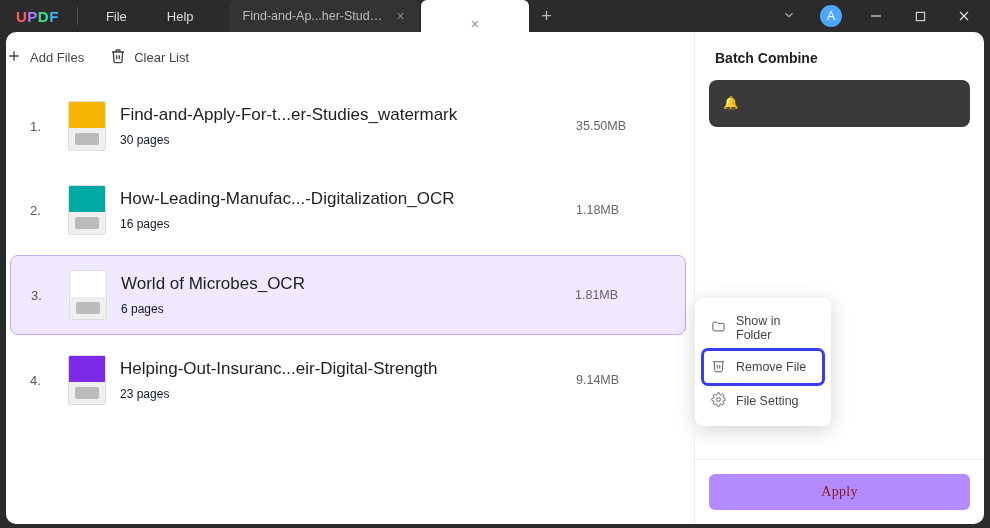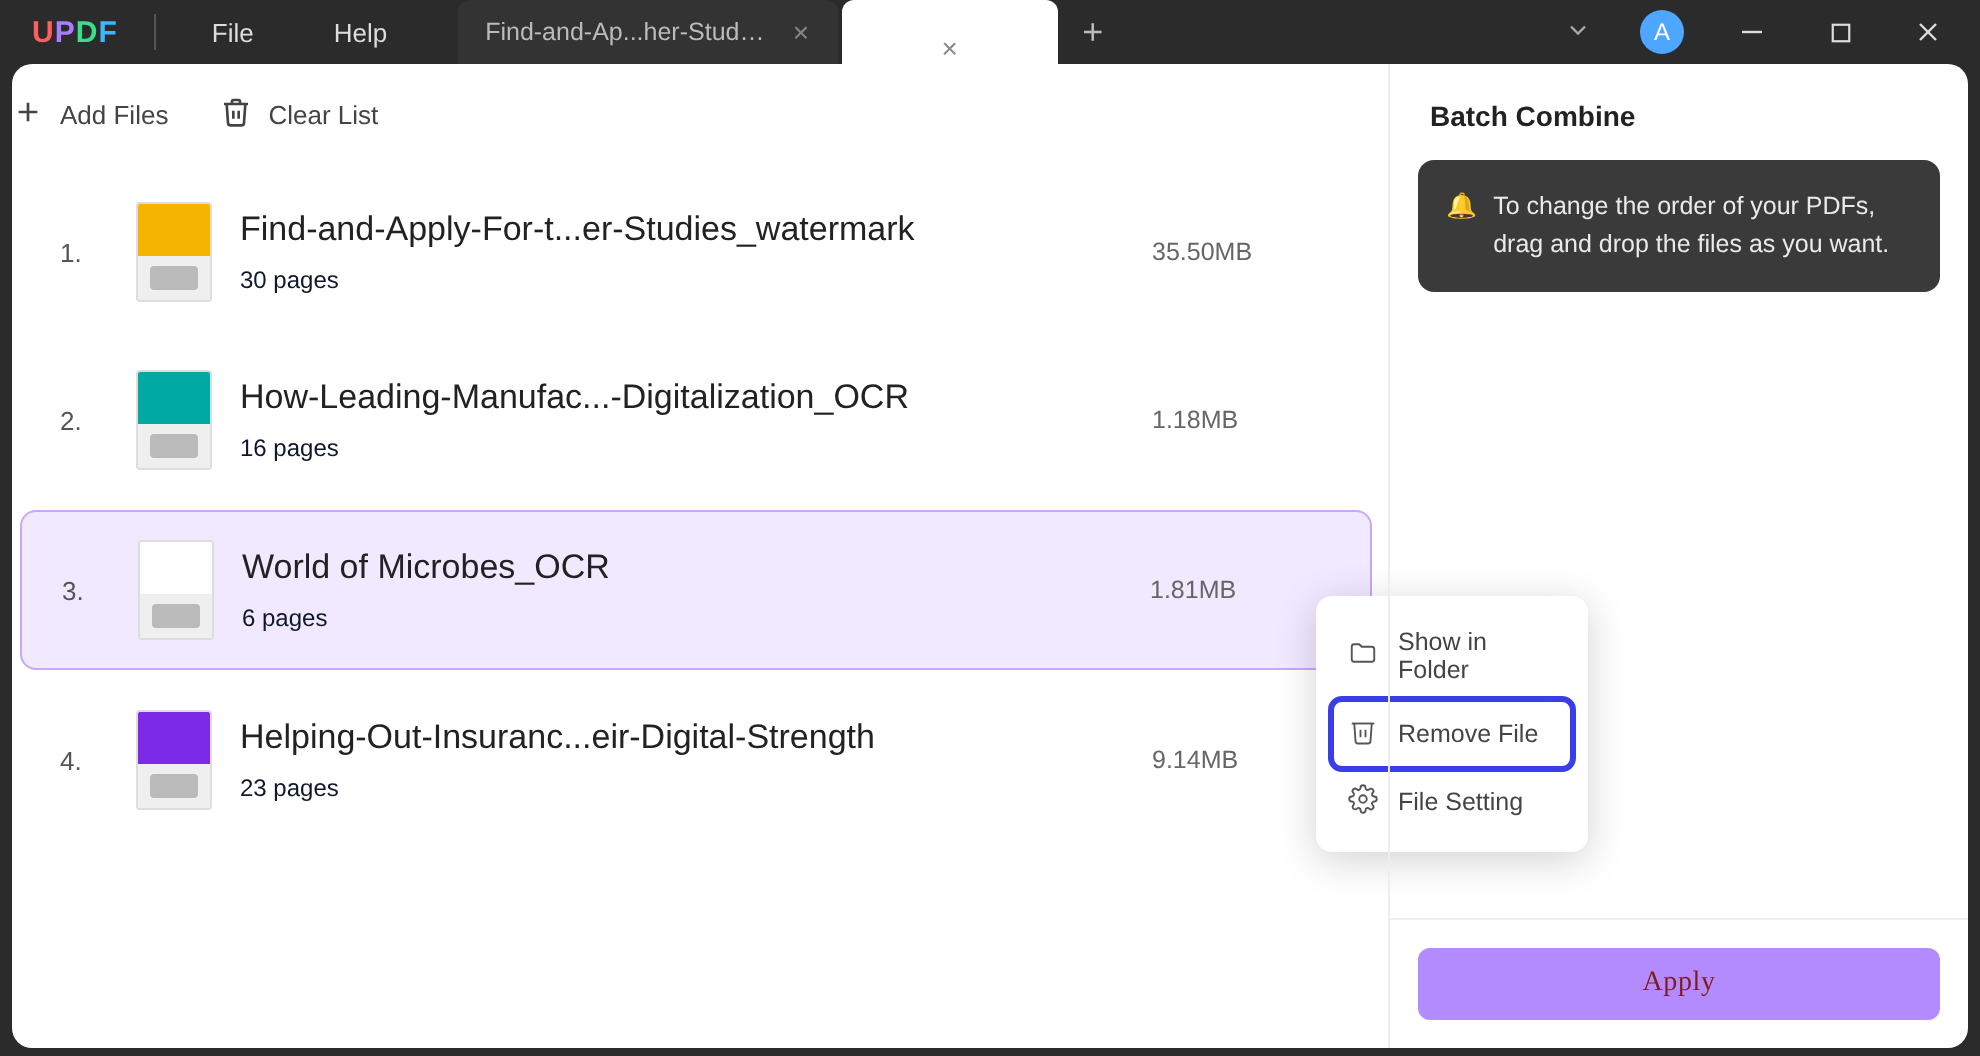--- a/index.html
+++ b/index.html
@@ -44,21 +44,21 @@
 .meta { flex: 1; min-width: 0; }
 .fname { color: #222; font-size: 17px; font-weight: 500; white-space: nowrap; overflow: hidden; text-overflow: ellipsis; margin-bottom: 8px; }
 .fpages { color: #0f172a; font-size: 12px; }
 .fsize { width: 100px; color: #666; font-size: 12.5px; }
 
 .side h3 { font-size: 14px; font-weight: 600; padding: 18px 20px 14px; color: #222; }
 .tipbox { background: #3a3a3a; color: #eaeaea; border-radius: 8px; margin: 0 14px; padding: 14px 14px; font-size: 12.5px; line-height: 1.5; display: flex; gap: 8px; }
 .applybar { margin-top: auto; padding: 14px; border-top: 1px solid #eee; }
 .applybtn { width: 100%; background: #b48bff; color: #7f1d1d; border: none; border-radius: 6px; padding: 10px 0; font-size: 14px; cursor: pointer; letter-spacing: .3px; font-family: Liberation Serif, serif; }
 
-.ctxmenu { position: absolute; background: #fff; border-radius: 8px; box-shadow: 0 4px 20px rgba(0,0,0,.18); padding: 8px 8px; width: 136px; left: 652px; top: 266px; }
+.ctxmenu { position: absolute; background: #fff; border-radius: 8px; box-shadow: 0 4px 20px rgba(0,0,0,.18); padding: 8px 8px; width: 136px; left: 689px; top: 266px; }
 .ctxitem { display: flex; align-items: center; gap: 10px; padding: 8px 8px; border-radius: 5px; cursor: pointer; color: #444; font-size: 12.5px; }
 .ctxitem.highlight { outline: 3px solid #3a3eea; outline-offset: -1px; }
 .ctxitem svg { width: 15px; height: 15px; stroke: #555; fill: none; stroke-width: 1.5; }
 </style>
 </head>
 <body>
 
 <div class="titlebar">
   <div class="logo">
     <span class="u">U</span><span class="p">P</span><span class="d">D</span><span class="f">F</span>
@@ -219,19 +219,18 @@
         </span>
         <span>File Setting</span>
       </div>
     </div>
   </div>
 
   <div class="side">
     <h3>Batch Combine</h3>
     <div class="tipbox">
       <span>🔔</span>
-      <span>To change the order of your PDFs, drag and drop the files as you want.</span>
     </div>
     <div class="applybar">
       <button class="applybtn">Apply</button>
     </div>
   </div>
 </div>
 
 </body></html>

